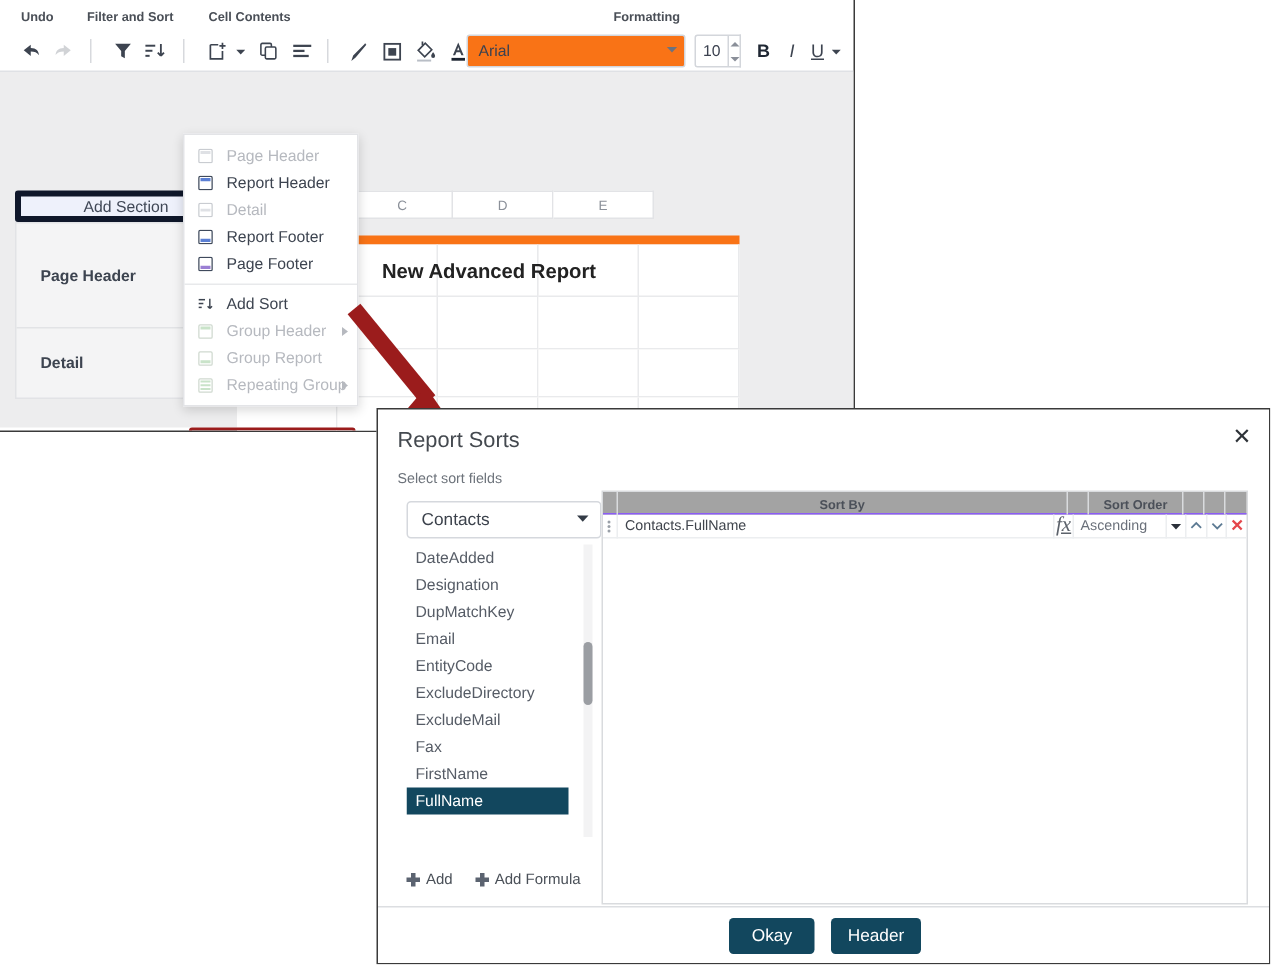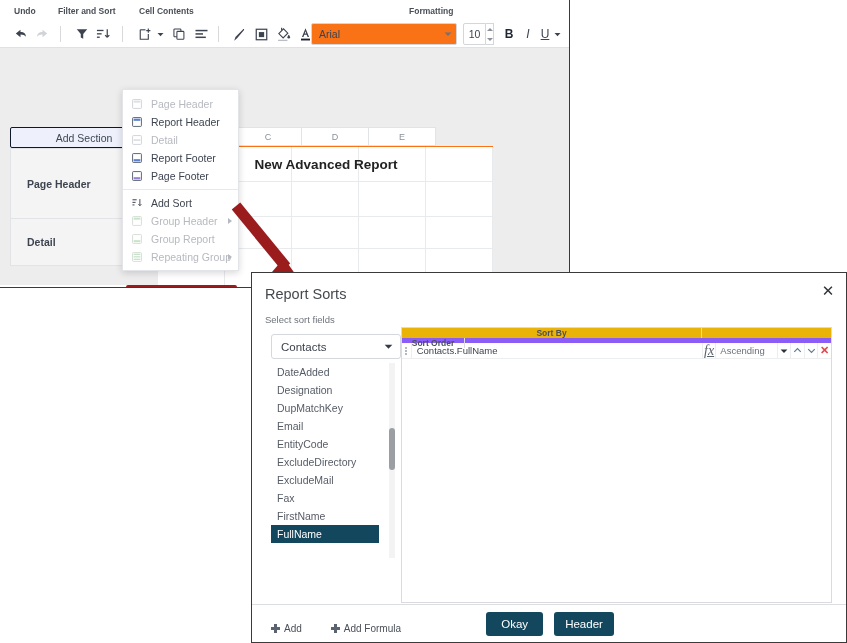--- a/index.html
+++ b/index.html
@@ -107,42 +107,42 @@
   .colhead {
     height:19px; background:#fff;
     border:1px solid #e2e3e6; border-left:none;
     display:flex;align-items:center;justify-content:center;
     font-size:9px; color:#8b9099;
   }
 
   .add-section-btn {
     position:absolute; left:10px; top:79px;
     width:148px; height:21px;
-    background:#eef1fb; border:1px solid #0f172a; border-radius:2px;
+    background:#eef1fb; border:4px solid #0f172a; border-radius:2px;
     display:flex;align-items:center;justify-content:center;
     font-size:10.5px; color:#3f4756;
     z-index: 4;
   }
 
   .section-panel {
     position:absolute; left:10px; top:100px;
     width:148px;
     background:#f4f4f5; border:1px solid #e2e3e6;
   }
   .section-row {
     display:flex; align-items:center;
     padding-left:16px;
     font-size:10.5px; font-weight:bold; color:#3d4450;
   }
   .sec-ph { height:70px; border-bottom:1px solid #e2e3e6; }
   .sec-dt { height:46px; }
 
   .grid {
-    position:absolute; left:158px; top:98px;
-    border-top:1px solid #f97316;
+    position:absolute; left:158px; top:109px;
+    border-top:6px solid #f97316;
   }
   .grid-row { display:flex; }
   .gcell {
     border-right:1px solid #e9eaec; border-bottom:1px solid #e9eaec;
     background:#ffffff;
   }
   .report-title {
     font-size:13.5px; font-weight:bold; color:#222;
     display:flex; align-items:center; justify-content:center;
   }
@@ -245,41 +245,41 @@
     background:#f3f3f4;
   }
   .fl-thumb {
     position:absolute; left:137px; top:155px;
     width:6px; height:42px;
     background:#9b9ea3; border-radius:3px;
   }
 
   .add-links {
     position:absolute; left:19px; top:308px;
-    display:flex; gap:29px;
-    font-size:10px; color:#4a5058;margin-top:42px;
+    display:flex; gap:15px;
+    font-size:10px; color:#4a5058;
   }
   .add-link { display:flex; align-items:center; gap:4px; }
   .plus {
     position:relative; width:9px;height:9px;
   }
   .plus:before, .plus:after {
     content:''; position:absolute; background:#5b6370;
   }
   .plus:before { left:3px; top:0; width:3px; height:9px; }
   .plus:after  { left:0; top:3px; width:9px; height:3px; }
 
   
   .sort-table {
     position:absolute; left:149px; top:54px;
     width:431px; height:276px;
     background:#ffffff;
     border:1px solid #d9dbde;
   }
-  .st-head { display:flex; height:15px; background:#eab308; border-bottom:5px solid #8b5cf6;flex-direction:column; }
+  .st-head { display:flex; height:15px; background:#a3a3a3; border-bottom:1px solid #8b5cf6; }
   .st-h {
     display:flex;align-items:center;justify-content:center;
     font-size:8.5px; color:#4b5059; font-weight:bold;
     border-right:1px solid #d9dbde;
     height:15px;
   }
   .st-h.blank { }
   .st-row { display:flex; height:16px; align-items:center; border-bottom:1px solid #eceef0; }
   .st-c {
     display:flex;align-items:center;

